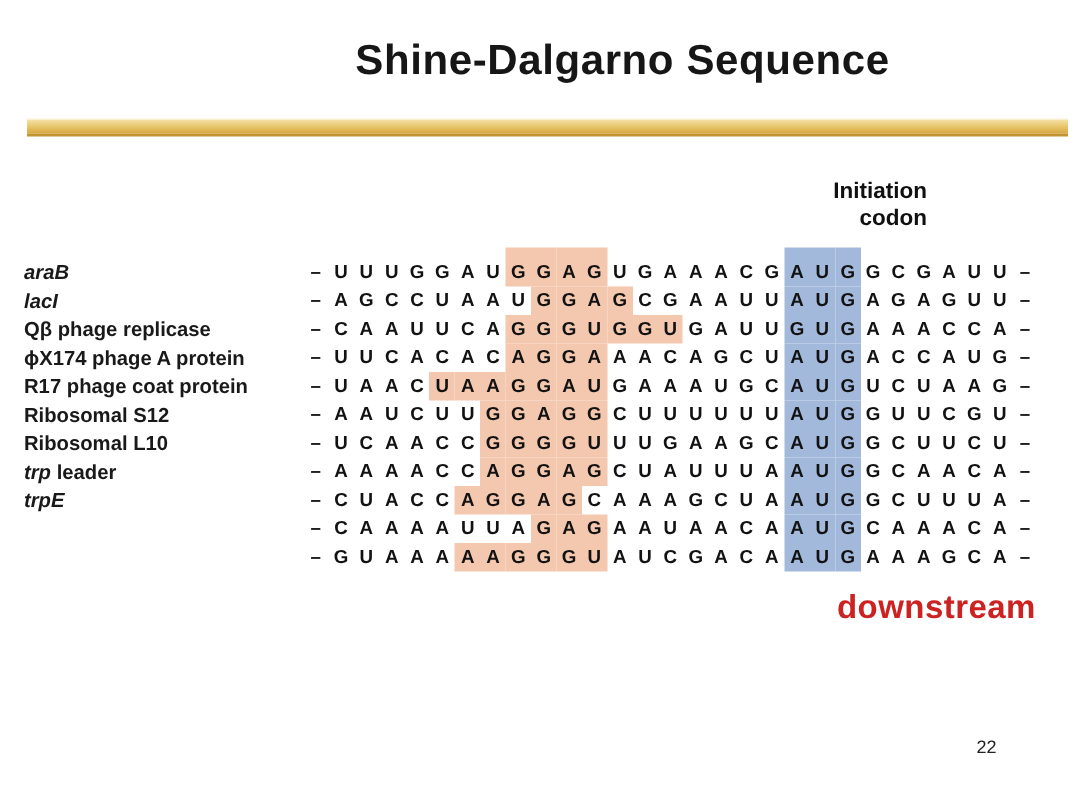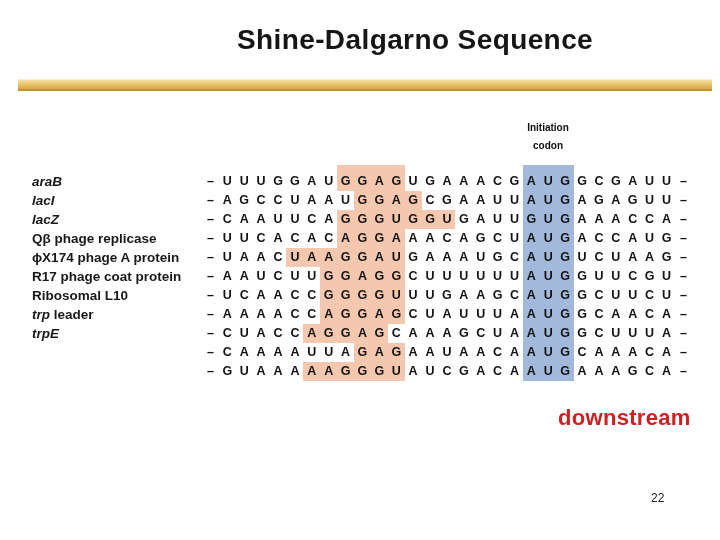--- a/index.html
+++ b/index.html
@@ -19,61 +19,61 @@
     position:absolute;left:160px;top:24px;width:510px;text-align:center;
     font-size:28px;font-weight:bold;color:#161616;letter-spacing:.4px;white-space:nowrap;
   }
   .gold-bar{
     position:absolute;left:18px;top:79px;width:694px;height:9px;
     background:linear-gradient(180deg,#f4e0a6 0%,#e9c86f 45%,#d7a841 100%);
     border-bottom:2px solid #c29330;border-top:1px solid #f9efd0;
   }
   
   .init-label{
-    position:absolute;left:478px;top:119px;width:140px;text-align:center;
-    font-weight:bold;font-size:10px;line-height:18px;color:#101010;
+    position:absolute;left:478px;top:119px;width:140px;text-align:right;
+    font-weight:bold;font-size:15px;line-height:18px;color:#101010;
   }
   .seq-block{position:absolute;left:202px;top:165px;}
   .seq-row{display:flex;height:19px;}
   .seq-row.ext{height:7px;}
   .cell{
     width:16.9px;flex:0 0 16.9px;text-align:center;font-weight:bold;
     font-size:12.5px;line-height:19px;color:#121212;
   }
   .ext .cell{line-height:7px;font-size:0;}
-  .gene-col{position:absolute;left:32px;top:172px;}
+  .gene-col{position:absolute;left:16px;top:172px;}
   .gene-row{height:19px;line-height:19px;font-size:13.5px;font-weight:bold;color:#191919;white-space:nowrap;}
   .gene-row em{font-style:italic;}
   .stream-label{position:absolute;font-size:22px;font-weight:bold;letter-spacing:.3px;}
   .up{left:195px;top:385px;}
-  .down{left:558px;top:392px;margin-top:13px;}
+  .down{left:558px;top:392px;}
   .page-num{position:absolute;left:651px;top:491px;font-size:12px;color:#222;}
 </style>
 </head>
 <body>
 
 <div class="slide">
 
 
   <div class="slide-title">Shine-Dalgarno Sequence</div>
 
   <div class="gold-bar"></div>
 
   <div class="init-label">
     <div>Initiation</div>
     <div>codon</div>
   </div>
 
   <div class="gene-col">
       <div class="gene-row"><em>araB</em></div>
       <div class="gene-row"><em>lacI</em></div>
-      <div class="gene-row"><em>lacZ</em></div>
       <div class="gene-row"><span>Qβ phage replicase</span></div>
       <div class="gene-row"><span>ϕX174 phage A protein</span></div>
       <div class="gene-row"><span>R17 phage coat protein</span></div>
+      <div class="gene-row"><span>Ribosomal S12</span></div>
       <div class="gene-row"><span>Ribosomal L10</span></div>
       <div class="gene-row"><em>trp</em><span> leader</span></div>
       <div class="gene-row"><em>trpE</em></div>
     </div>
 
   <div class="seq-block">
       <div class="seq-row ext">
         <span class="cell"></span>
         <span class="cell"></span>
         <span class="cell"></span>

